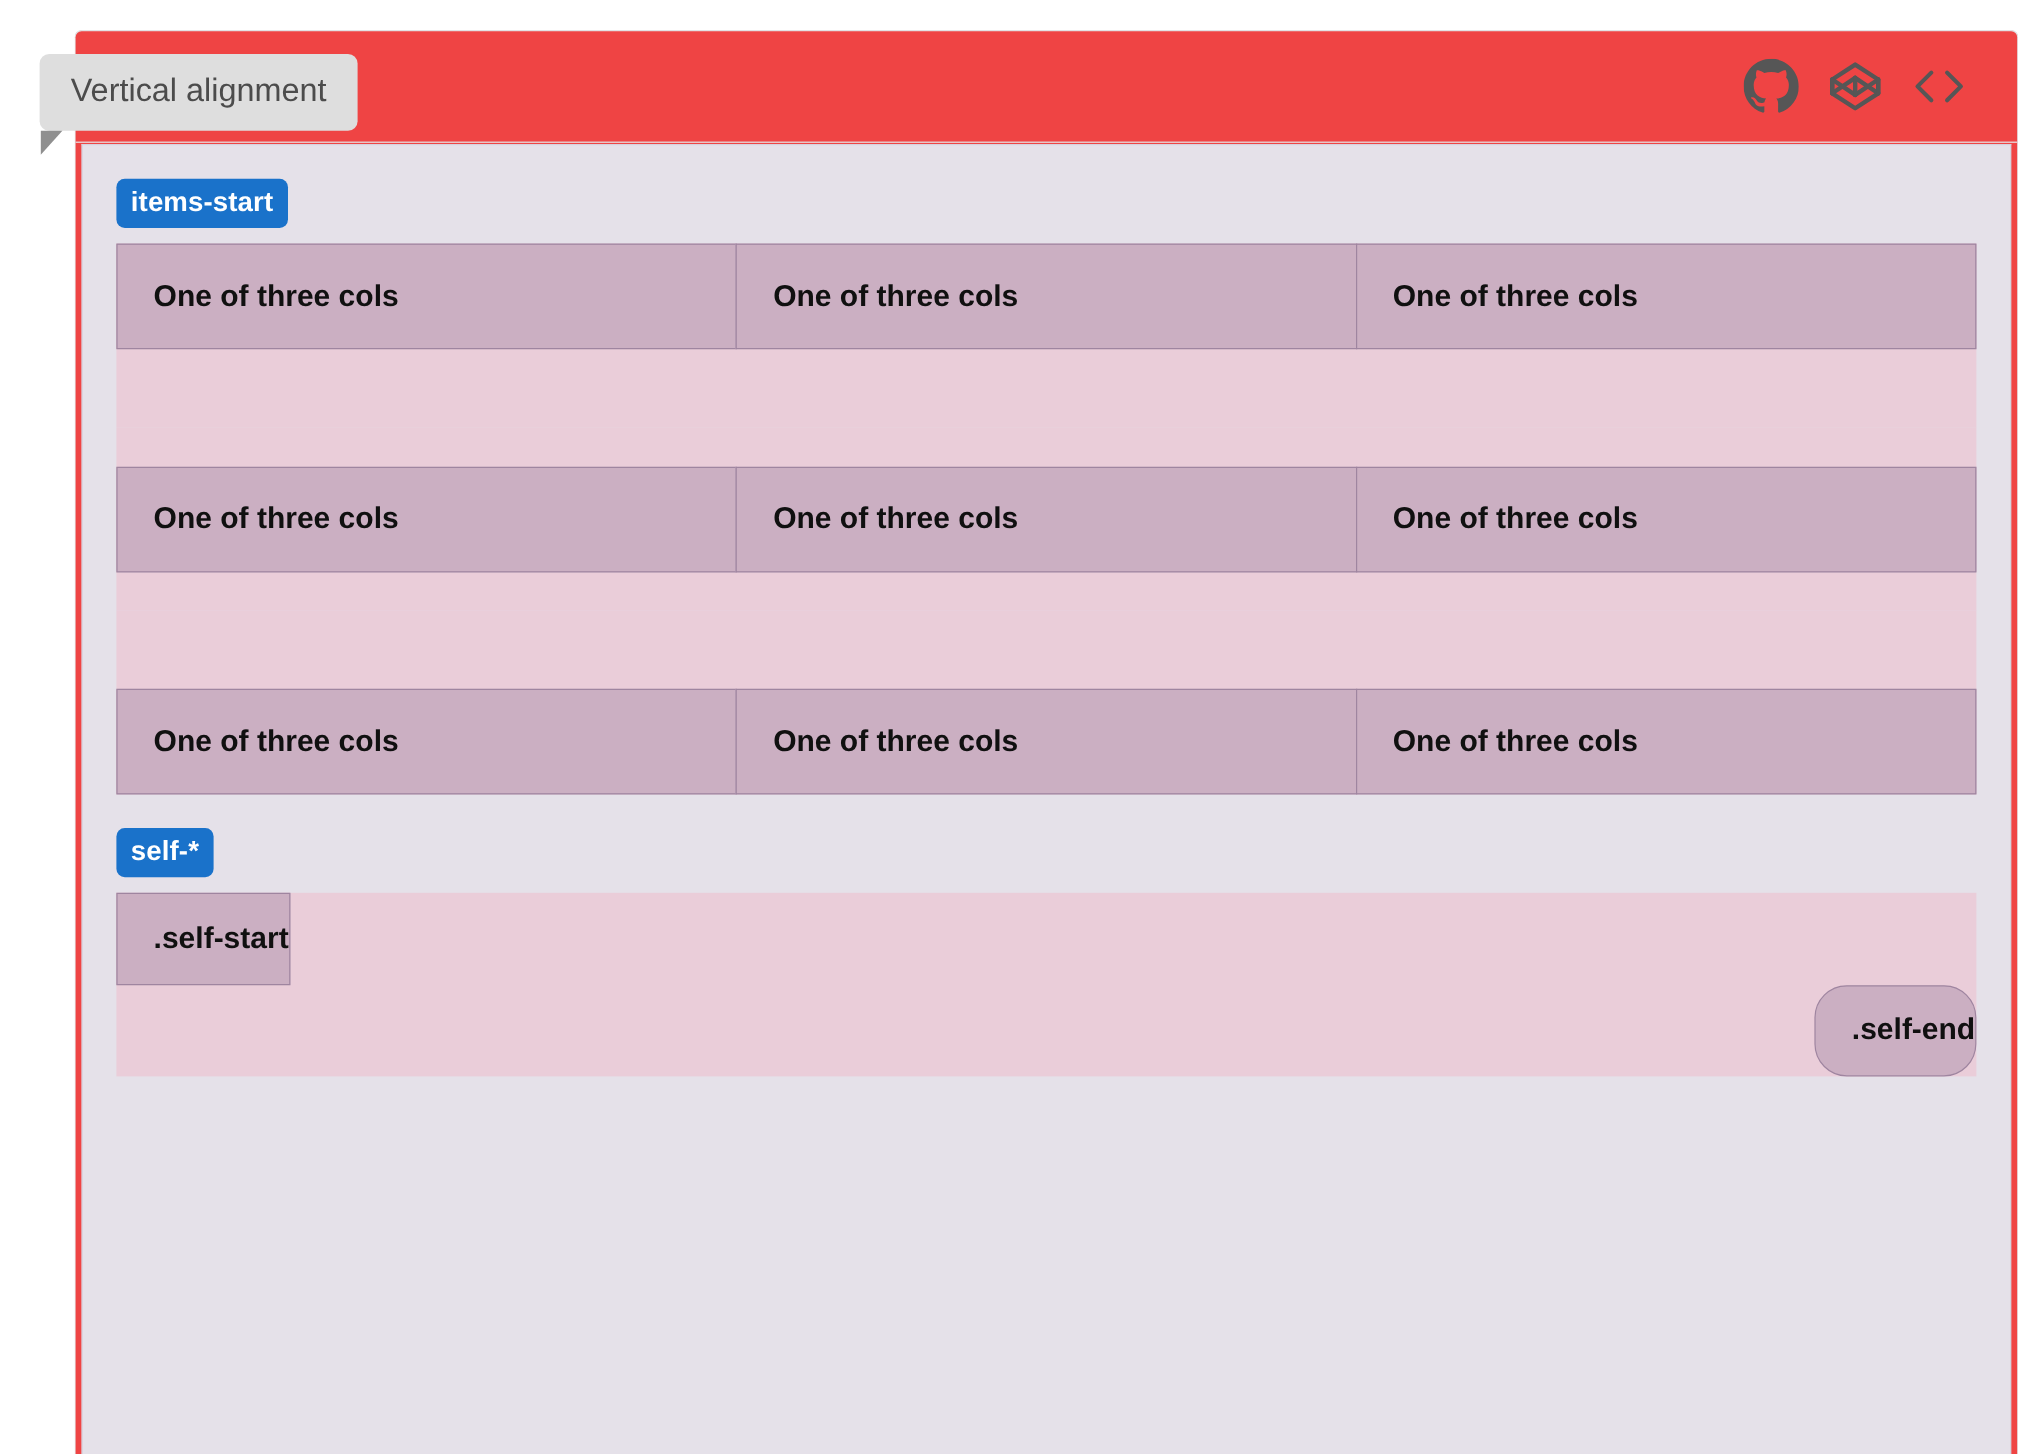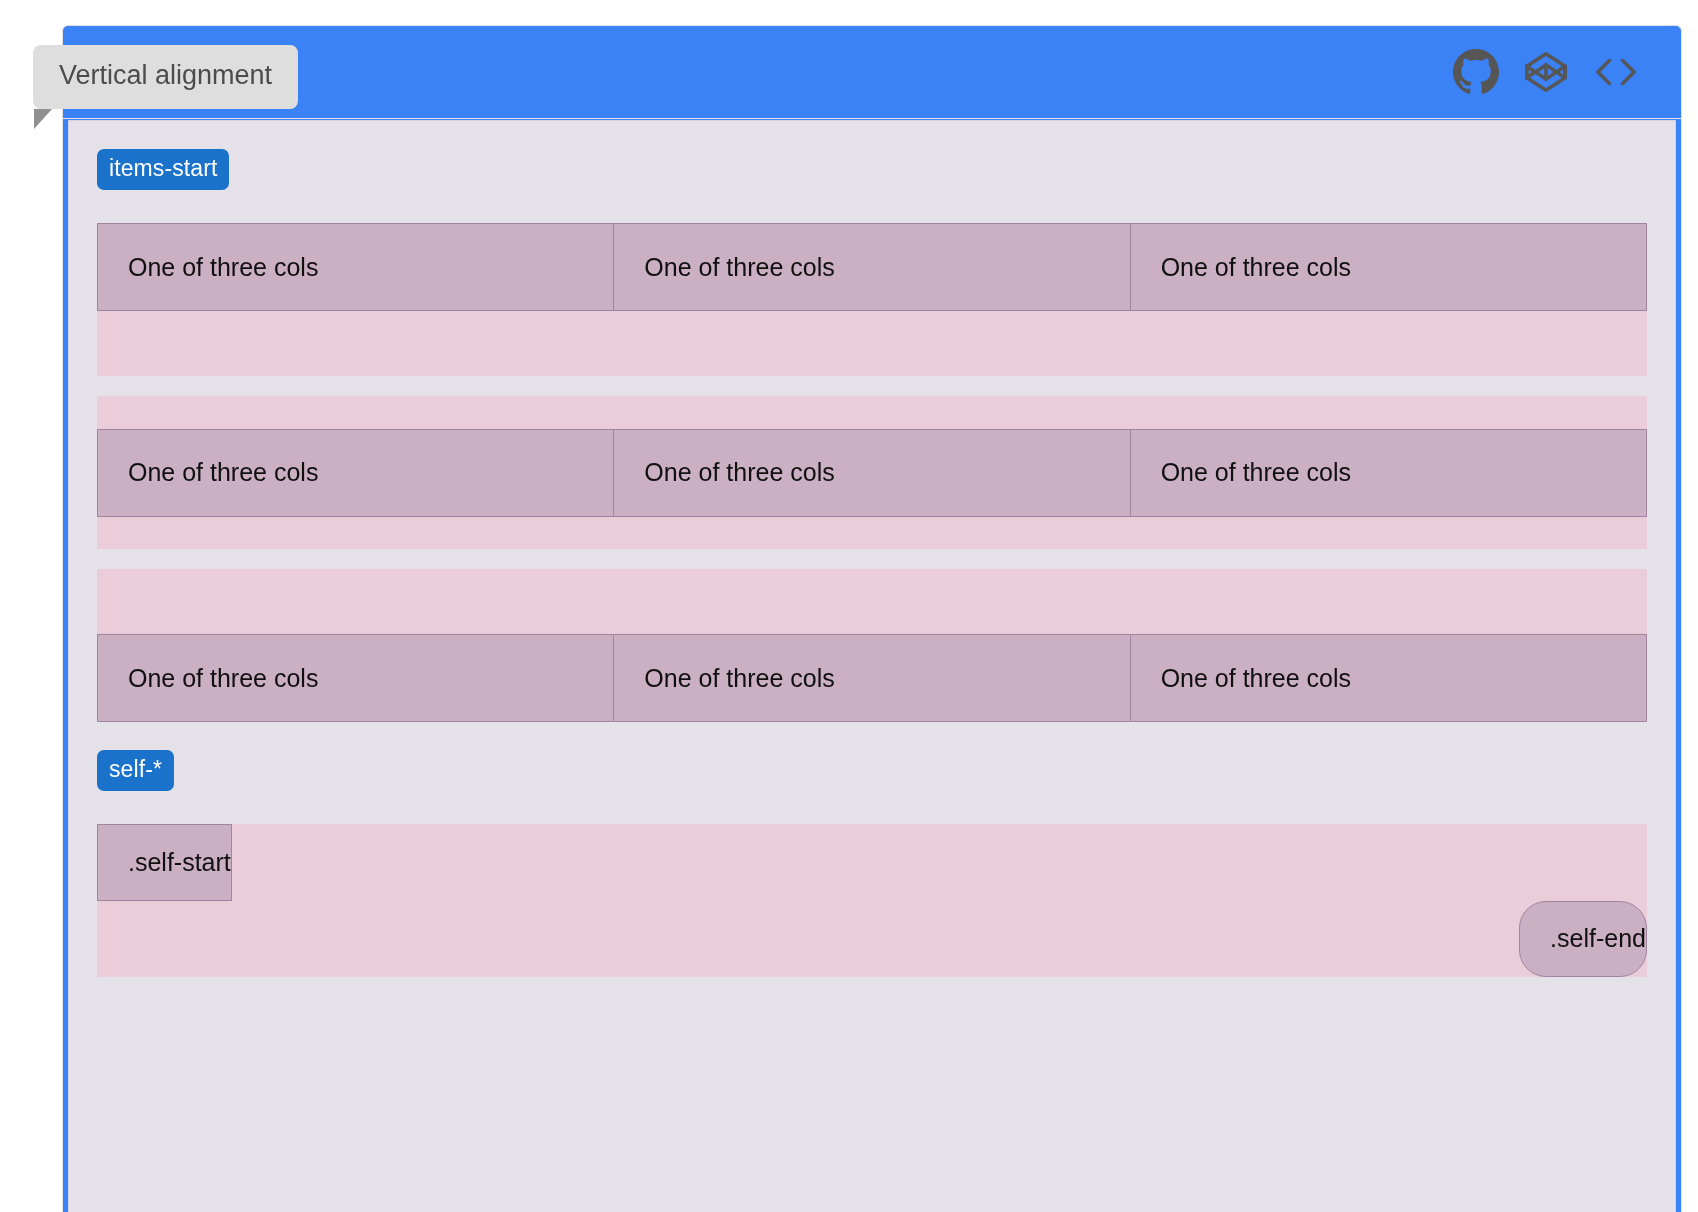--- a/index.html
+++ b/index.html
@@ -12,21 +12,21 @@
     -webkit-font-smoothing: antialiased;
   }
 
   
   #example-panel {
     position: absolute;
     left: 62px;
     top: 25px;
     width: 1620px;
     height: 1187px;
-    background: #3b82f6;
+    background: #ef4444;
     border: 1px solid #e2e2e4;
     border-bottom: none;
     border-radius: 6px 6px 0 0;
   }
 
   
   #panel-header {
     position: relative;
     height: 93px;
     border-bottom: 1px solid #e6e6e8;
@@ -73,41 +73,41 @@
   #demo-surface {
     position: absolute;
     left: 5px;
     right: 5px;
     top: 94px;
     bottom: 0;
     background: #e5e1e9;
     border: 1px solid #d6d2de;
     border-bottom: none;
     padding: 0 28px;
+    font-weight: bold;
   }
 
   
   .badge-row { padding-top: 28px; padding-bottom: 13px; }
   .badge {
     display: inline-block;
     background: #1a72ca;
     color: #ffffff;
     font-size: 23px;
     line-height: 1;
     padding: 8px 12px 10px 12px;
     border-radius: 7px;
     letter-spacing: 0.1px;
     cursor: pointer;
   }
 
   
   .pink-row {
     background: #eacdd9;
     position: relative;
-    margin-top: 20px;
   }
   .pink-row.h-start   { height: 153px; display: flex; align-items: flex-start; }
   .pink-row.h-center  { height: 153px; display: flex; align-items: center; }
   .pink-row.h-end     { height: 153px; display: flex; align-items: flex-end; }
   .pink-row.h-self    { height: 153px; display: flex; align-items: stretch; flex-direction: column; }
 
   
   .col {
     flex: 1 1 0;
     height: 88px;

